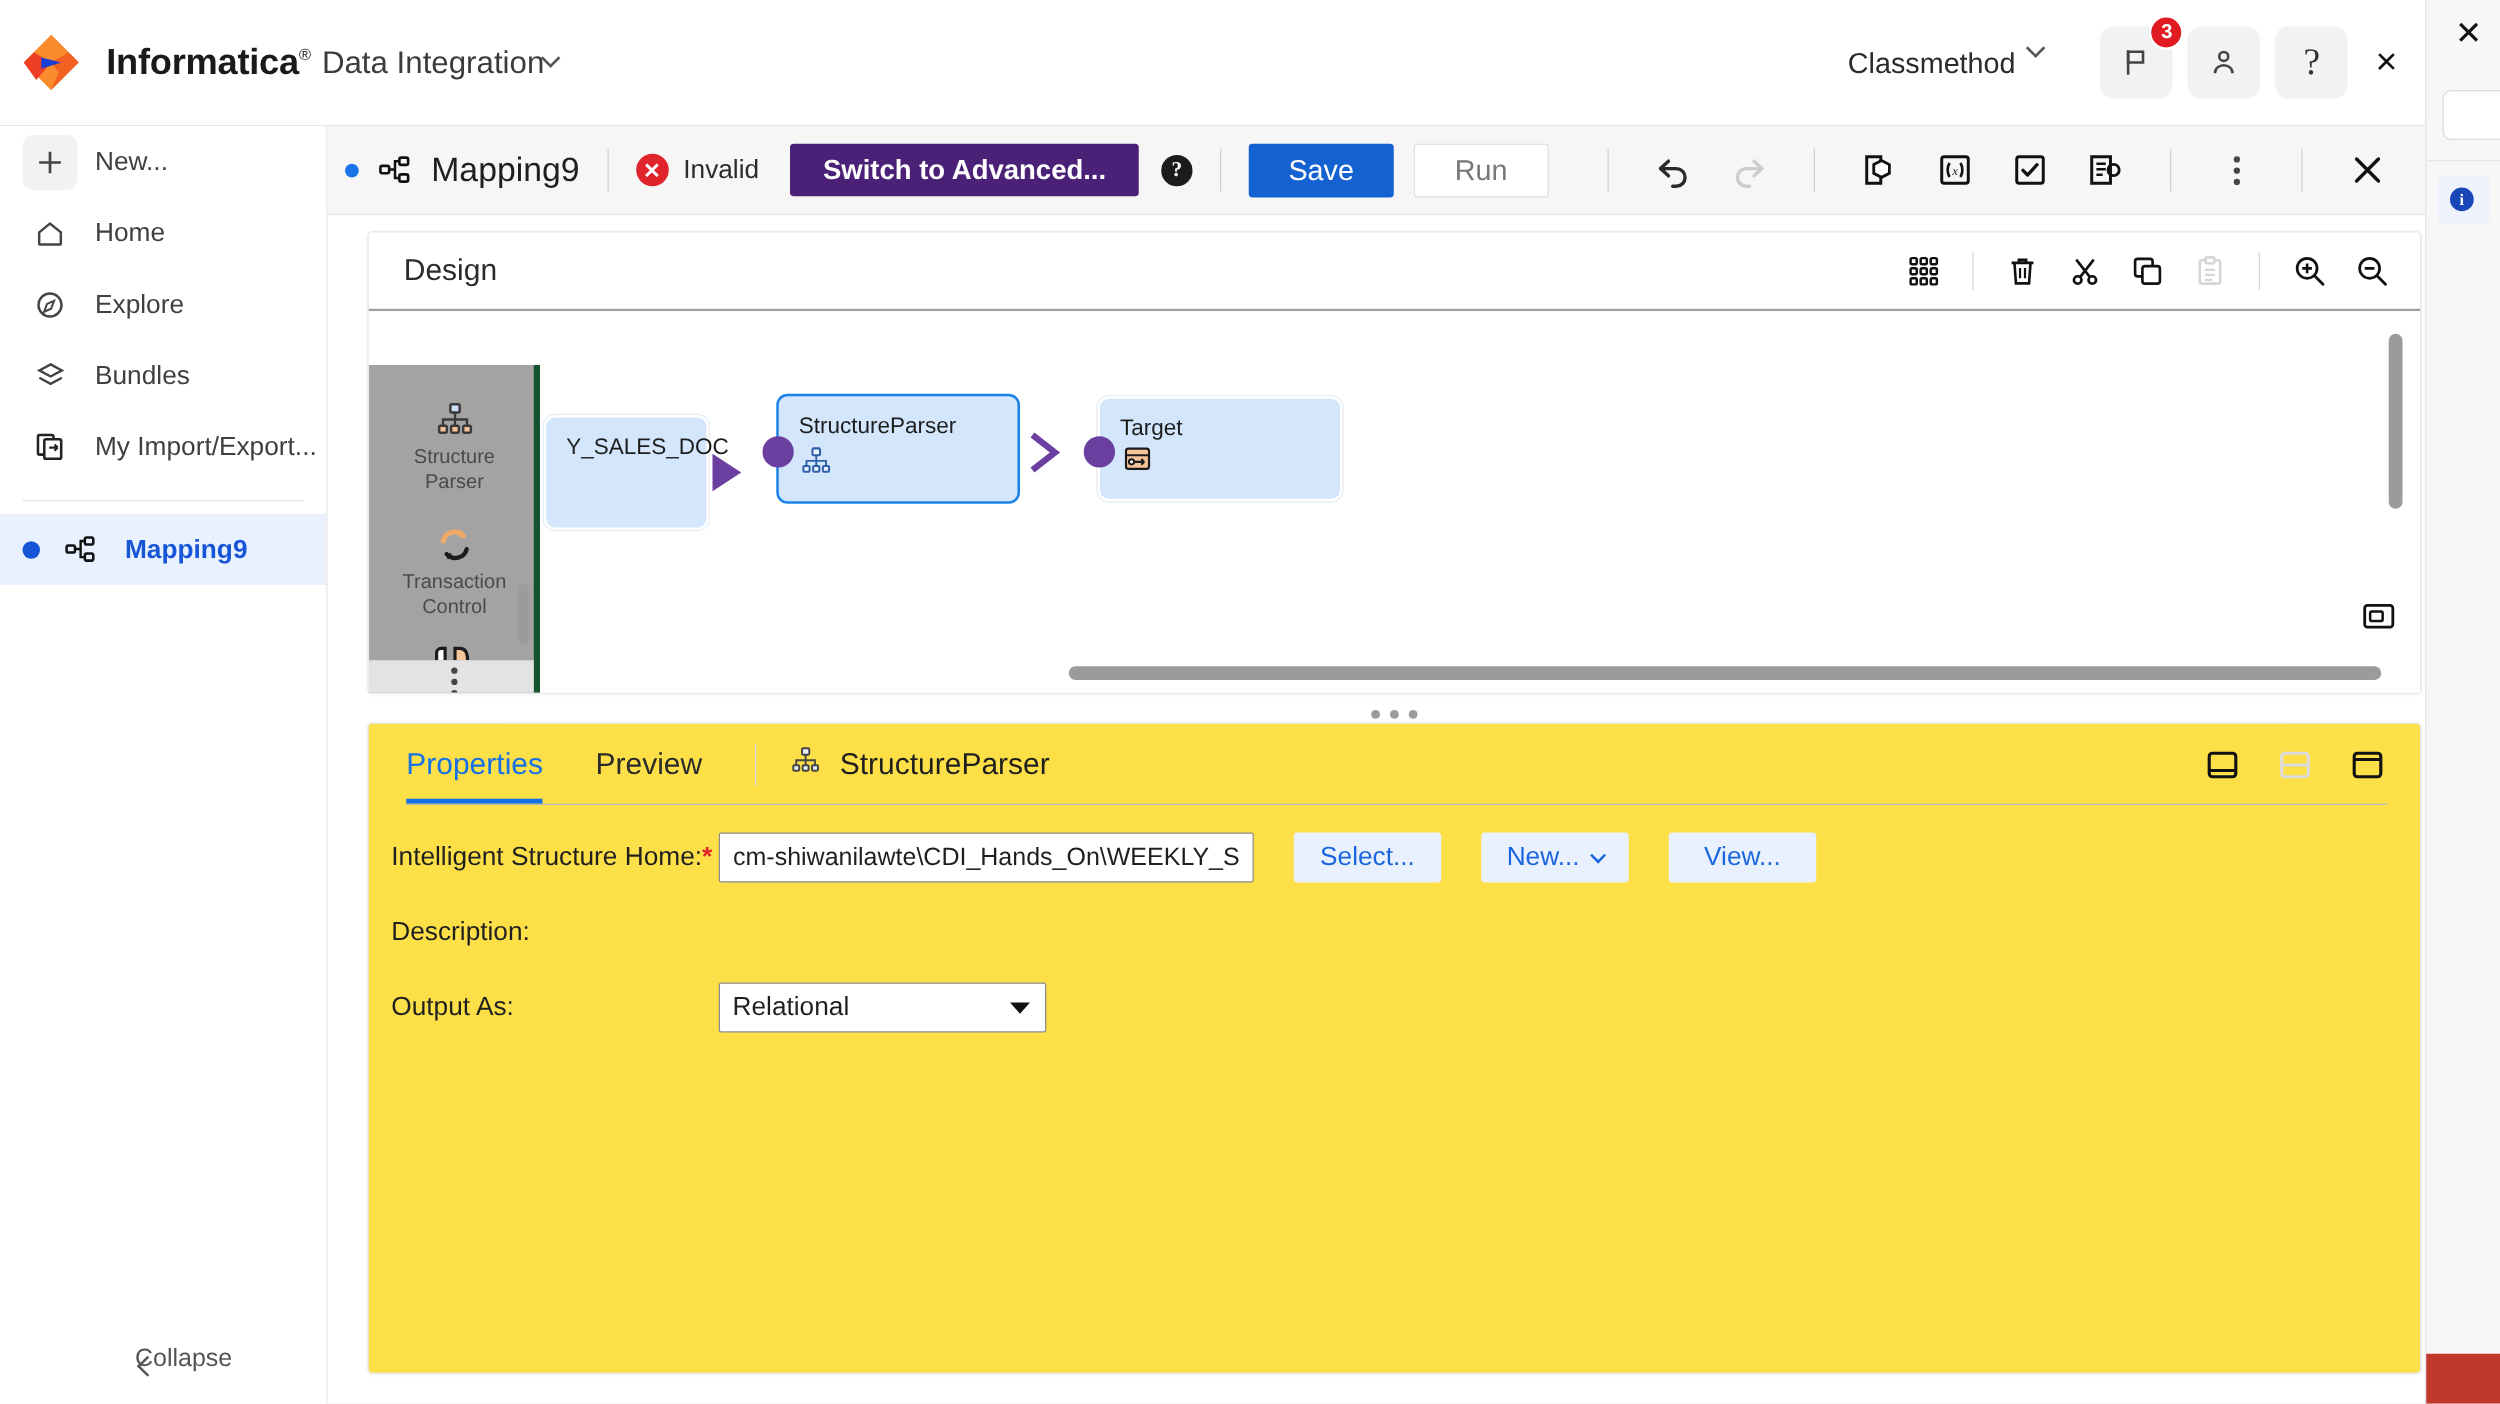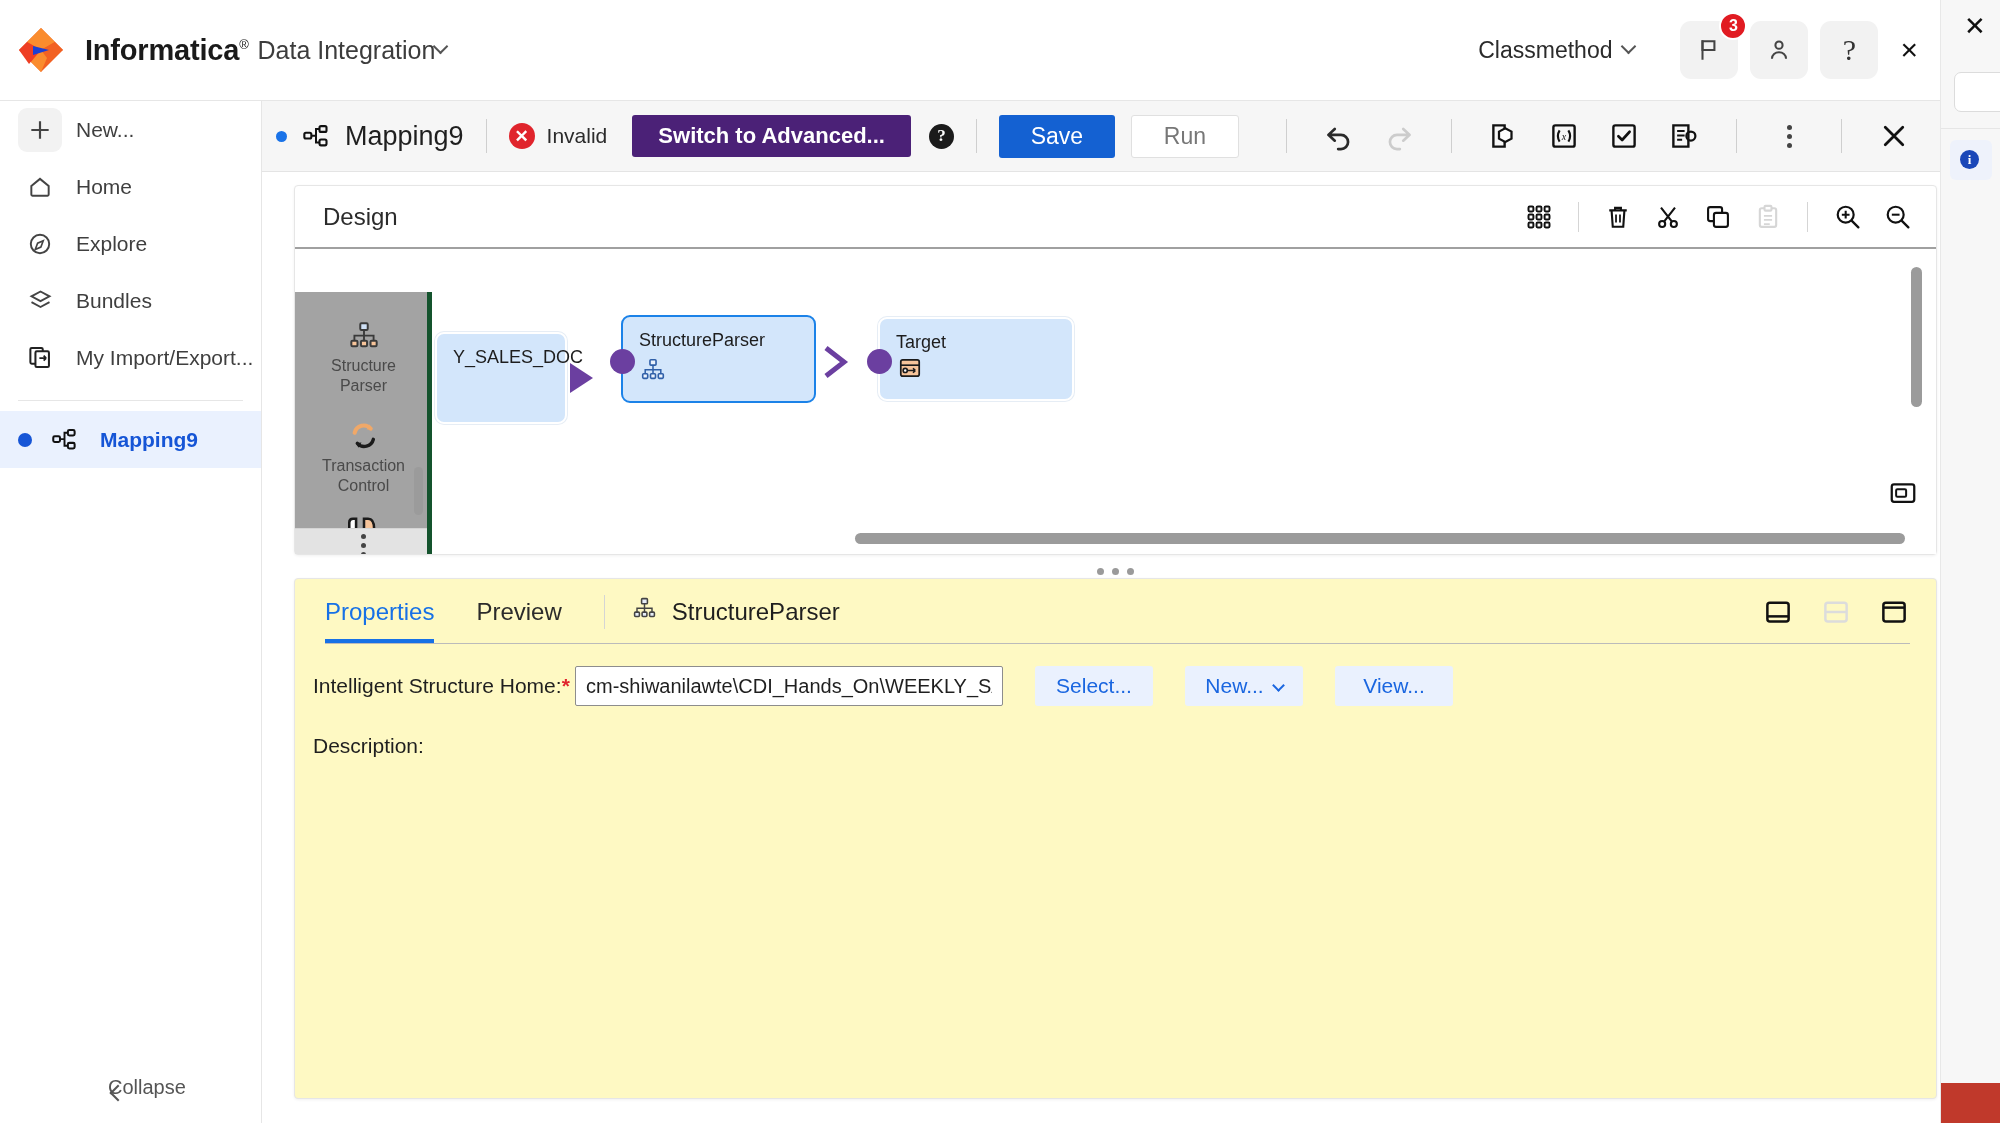--- a/index.html
+++ b/index.html
@@ -57,21 +57,21 @@
     font-family: "Liberation Sans", sans-serif;
   }
   .brand sup { font-size: 13px; vertical-align: super; }
   .product {
     margin-left: 9px; font-size: 25px; color: #3c3c3c; font-weight: 400;
   }
   .chev { display:inline-block; width:11px; height:11px; border-right:2.2px solid #555;
           border-bottom:2.2px solid #555; transform: rotate(45deg); position: relative; top:-4px; }
 
   .gheader-right { margin-left: auto; display: flex; align-items: center; padding-right: 22px; }
-  .org-name { font-size: 23px; color: #2b2b2b; margin-right: 34px; display:flex; align-items:center; gap:11px; }
+  .org-name { font-size: 23px; color: #2b2b2b; margin-right: 34px; display:flex; gap:11px; }
   .icon-btn {
     width: 58px; height: 58px; border-radius: 11px; background: #f2f2f2;
     display: flex; align-items: center; justify-content: center; margin-left: 12px;
     position: relative; cursor: pointer;
   }
   .icon-btn .badge {
     position: absolute; top: -9px; right: -9px; min-width: 28px; height: 28px; border-radius: 14px;
     background: #e11b22; color: #fff; font-size: 16px; font-weight: bold;
     display: flex; align-items: center; justify-content: center; border: 2px solid #fff;
   }
@@ -202,21 +202,21 @@
   
   .splitter {
     position: absolute; top: 563px; left: 294px; width: 1643px; height: 16px;
     display: flex; align-items: center; justify-content: center; gap: 8px; cursor: ns-resize;
   }
   .splitter i { width: 7px; height: 7px; border-radius: 50%; background: #9a9a9a; display:block; }
 
   
   .props-panel {
     position: absolute; top: 578px; left: 294px; width: 1643px; height: 521px;
-    background: #fef9c3; border: 1px solid #e6e6e6; border-radius: 4px;
+    background: #fde047; border: 1px solid #e6e6e6; border-radius: 4px;
     box-shadow: 0 1px 3px rgba(0,0,0,0.06);
   }
   .props-tabs {
     height: 65px; display: flex; align-items: center; padding: 0 24px 0 30px; position: relative;
   }
   .ptab { font-size: 24px; color: #2b2b2b; margin-right: 42px; cursor: pointer; position: relative;
           height: 63px; display: flex; align-items: center; }
   .ptab.active { color: #1771e6; }
   .ptab.active::after {
     content: ''; position: absolute; left: 0; right: 0; bottom: 0; height: 4px; background: #1771e6;
@@ -708,18 +708,25 @@
             <button class="fbtn">
               <span>New...</span><span class="mini-chev"></span>
             </button>
             <button class="fbtn">View...</button>
           </div>
 
           <div class="frow">
             <div class="flabel">Description:</div>
           </div>
 
+          <div class="frow">
+            <div class="flabel">Output As:</div>
+            <div class="fselect">
+              <span>Relational</span>
+              <span class="tri"></span>
+            </div>
+          </div>
         </div>
       </div>
     </div>
 
   </div>
 </div>
 
 </body></html>

